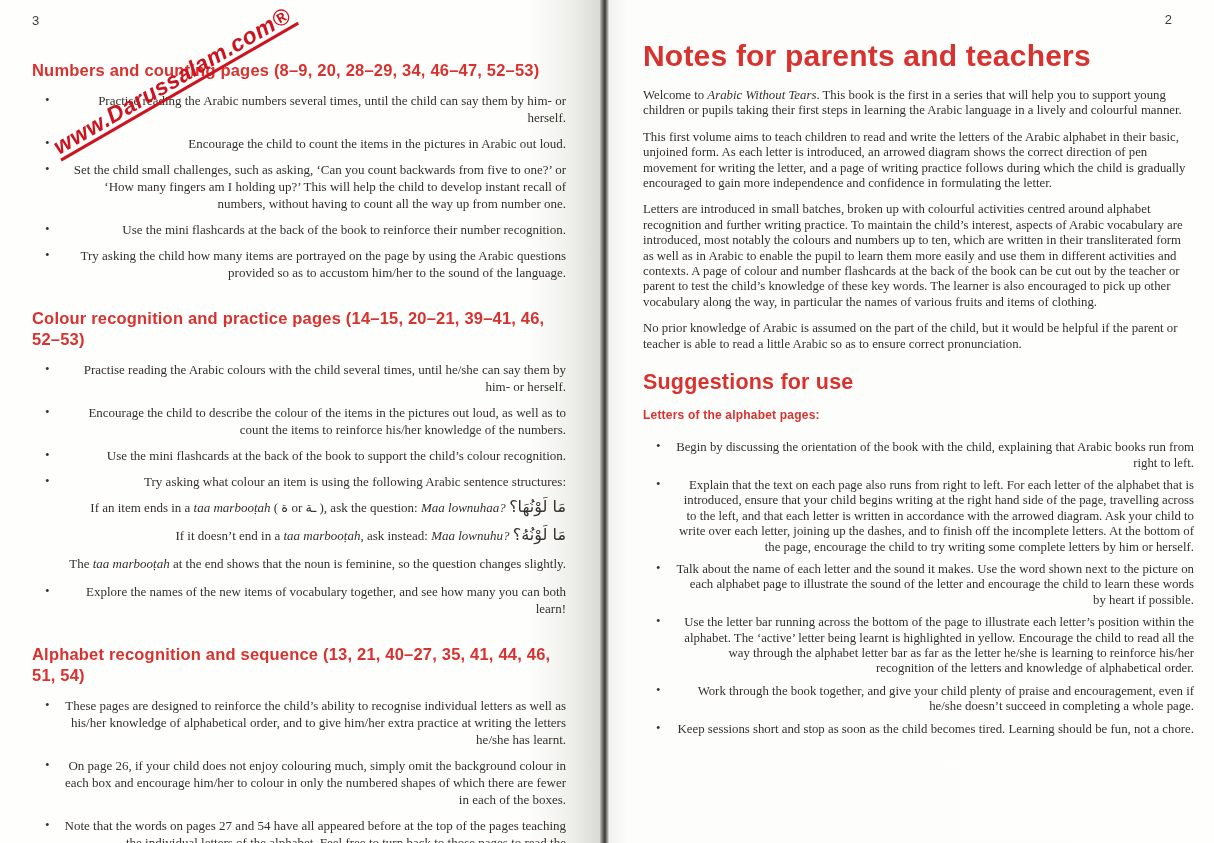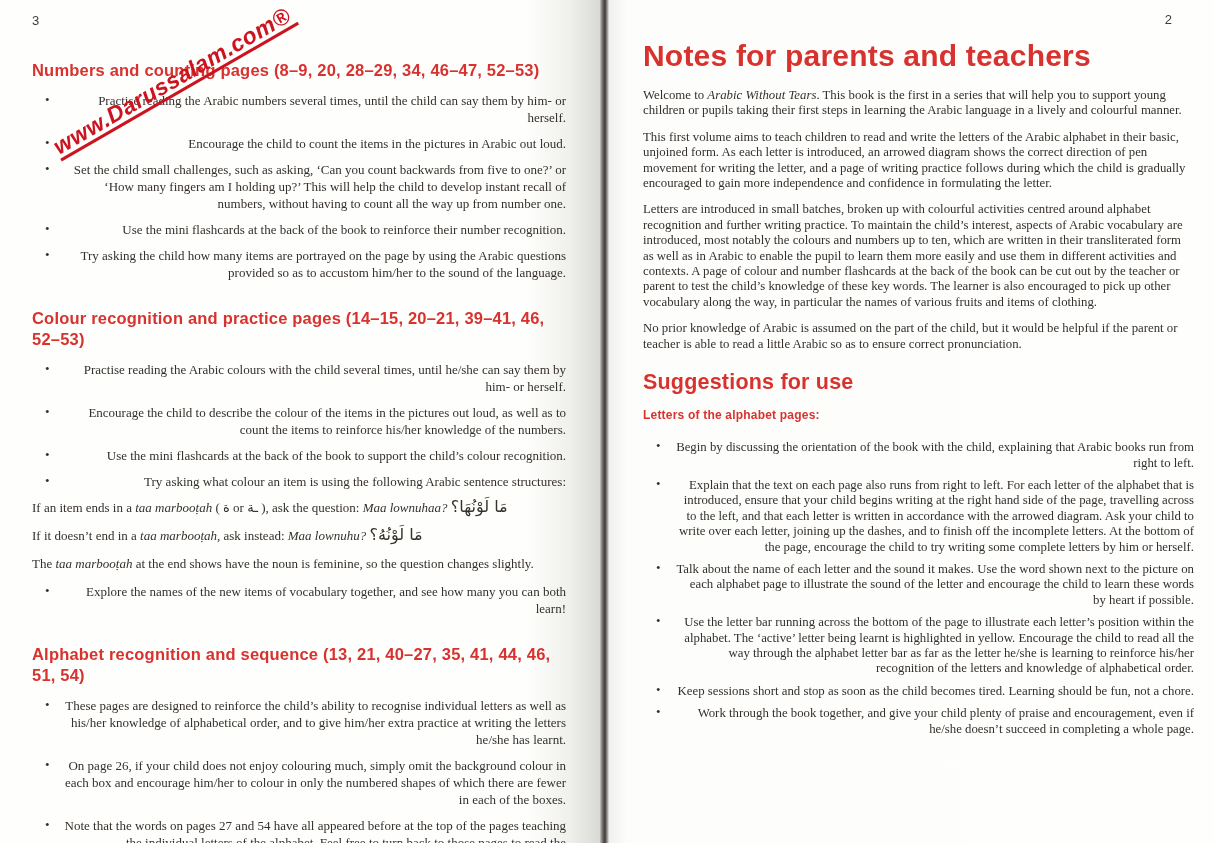--- a/index.html
+++ b/index.html
@@ -49,21 +49,21 @@
 
   ul { list-style:none; margin:0; padding:0;text-align:right; }
   li { position:relative; padding-left:32px; }
   li::before { content:"\2022"; position:absolute; left:13px; top:-1px; }
   .page.left li { margin-bottom:9px; }
   .page.right li { margin-bottom:7px; }
 
   .page.right p { margin:0 0 11px 0; }
   em { }
 
-  .rule { margin:9px 0 11px 0; }
+  .rule { margin:9px 0 11px 0;text-align:right; }
   .arabic {
     font-family:"DejaVu Sans", sans-serif;
     font-size:16px; line-height:1; direction:rtl; unicode-bidi:isolate;
   }
   .arabic.inline { font-size:13px; }
 
   .watermark {
     position:absolute; left:56px; top:140px; z-index:6;
     transform:rotate(-30deg); transform-origin:0 50%;
     font-family:"Liberation Sans", sans-serif;
@@ -96,21 +96,21 @@
     <section>
       <h2 class="red-head">Colour recognition and practice pages (14–15, 20–21, 39–41, 46, 52–53)</h2>
       <ul>
         <li>Practise reading the Arabic colours with the child several times, until he/she can say them by him- or herself.</li>
         <li>Encourage the child to describe the colour of the items in the pictures out loud, as well as to count the items to reinforce his/her knowledge of the numbers.</li>
         <li>Use the mini flashcards at the back of the book to support the child’s colour recognition.</li>
         <li>Try asking what colour an item is using the following Arabic sentence structures:</li>
       </ul>
       <p class="rule"><span>If an item ends in a </span><em>taa marbooṭah</em><span> ( </span><span class="arabic inline">ة</span><span> or </span><span class="arabic inline">ـة</span><span> ), ask the question: </span><em>Maa lownuhaa? </em><span class="arabic">مَا لَوْنُهَا؟</span></p>
       <p class="rule"><span>If it doesn’t end in a </span><em>taa marbooṭah</em><span>, ask instead: </span><em>Maa lownuhu? </em><span class="arabic">مَا لَوْنُهُ؟</span></p>
-      <p class="rule"><span>The </span><em>taa marbooṭah</em><span> at the end shows have the noun is feminine, so the question changes slightly.</span></p>
+      <p class="rule"><span>The </span><em>taa marbooṭah</em><span> at the end shows that the noun is feminine, so the question changes slightly.</span></p>
       <ul>
         <li>Explore the names of the new items of vocabulary together, and see how many you can both learn!</li>
       </ul>
     </section>
 
     <section>
       <h2 class="red-head">Alphabet recognition and sequence (13, 21, 40–27, 35, 41, 44, 46, 51, 54)</h2>
       <ul>
         <li>These pages are designed to reinforce the child’s ability to recognise individual letters as well as his/her knowledge of alphabetical order, and to give him/her extra practice at writing the letters he/she has learnt.</li>
         <li>On page 26, if your child does not enjoy colouring much, simply omit the background colour in each box and encourage him/her to colour in only the numbered shapes of which there are fewer in each of the boxes.</li>
@@ -132,18 +132,18 @@
     <p>No prior knowledge of Arabic is assumed on the part of the child, but it would be helpful if the parent or teacher is able to read a little Arabic so as to ensure correct pronunciation.</p>
 
     <h2 class="red-head suggestions">Suggestions for use</h2>
     <h3 class="red-head letters">Letters of the alphabet pages:</h3>
 
     <ul>
       <li>Begin by discussing the orientation of the book with the child, explaining that Arabic books run from right to left.</li>
       <li>Explain that the text on each page also runs from right to left. For each letter of the alphabet that is introduced, ensure that your child begins writing at the right hand side of the page, travelling across to the left, and that each letter is written in accordance with the arrowed diagram. Ask your child to write over each letter, joining up the dashes, and to finish off the incomplete letters.  At the bottom of the page, encourage the child to try writing some complete letters by him or herself.</li>
       <li>Talk about the name of each letter and the sound it makes. Use the word shown next to the picture on each alphabet page to illustrate the sound of the letter and encourage the child to learn these words by heart if possible.</li>
       <li>Use the letter bar running across the bottom of the page to illustrate each letter’s position within the alphabet. The ‘active’ letter being learnt  is highlighted in yellow. Encourage the child to read all the way through the alphabet letter bar as far as the letter he/she is learning to reinforce his/her recognition of the letters and knowledge of alphabetical order.</li>
+      <li>Work through the book together, and give your child plenty of praise and encouragement, even if he/she doesn’t succeed in completing a whole page.</li>
       <li>Keep sessions short and stop as soon as the child becomes tired. Learning should be fun, not a chore.</li>
-      <li>Work through the book together, and give your child plenty of praise and encouragement, even if he/she doesn’t succeed in completing a whole page.</li>
     </ul>
   </div>
 
 </div>
 
 </body></html>

